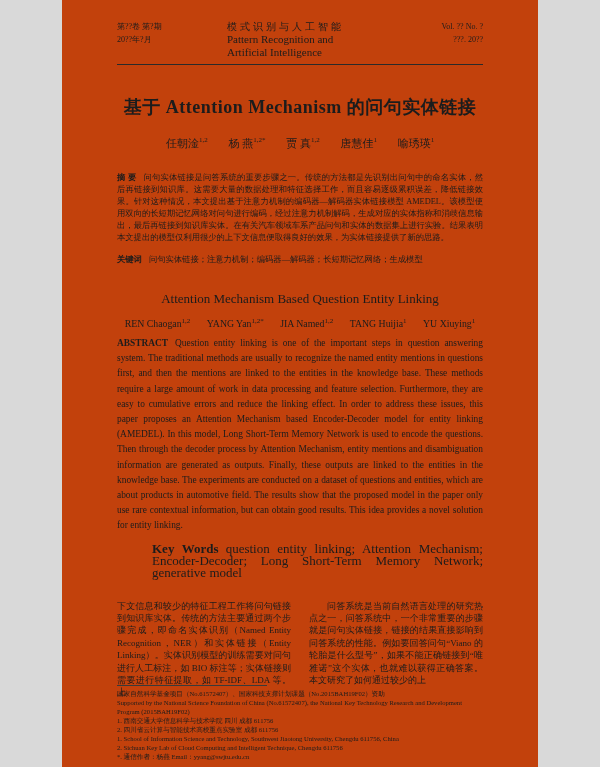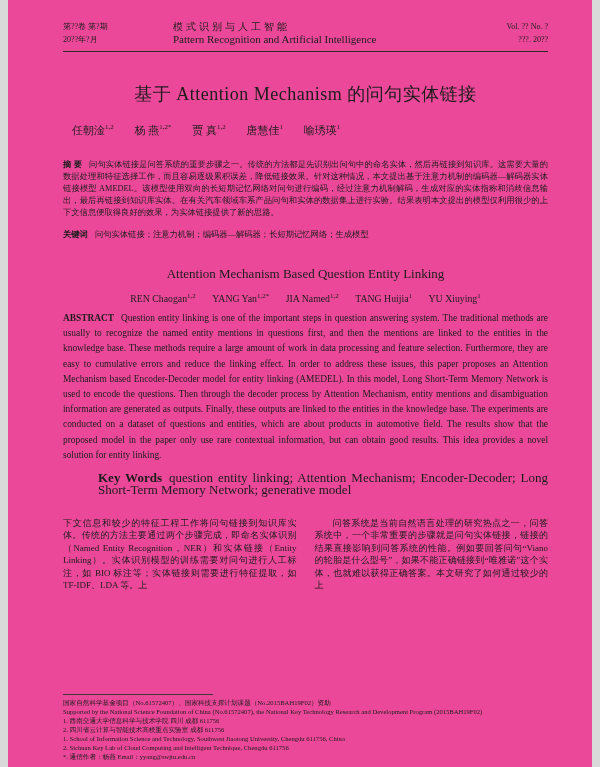--- a/index.html
+++ b/index.html
@@ -1,32 +1,32 @@
 <!DOCTYPE html>
 <html><head>
 <meta charset="utf-8">
 <style>
   * { margin:0; padding:0; box-sizing:border-box; }
   html,body { background:#d9d9d9; }
   body { font-family:"Liberation Serif","DejaVu Serif",serif; color:#1c1c1c; }
   .page {
-    width:584px; height:767px; margin:0 auto; background:#ec4899;
-    padding:20px 44px 6px 55px; overflow:hidden; position:relative;
+    width:476px; height:767px; margin:0 auto; background:#c2410c;
+    padding:20px 55px 6px 55px; overflow:hidden; position:relative;
   }
   
   .journal-header { display:flex; justify-content:space-between; align-items:flex-start; font-size:8px; line-height:13px; }
   .jh-side { width:110px; }
   .jh-right { text-align:right; }
   .jh-center { flex:1; }
   .jh-cn { font-size:10px; letter-spacing:3px; }
   .jh-en { font-size:11px; }
   .header-rule { border-top:1.3px solid #2a2a2a; margin-top:5px; }
   
-  .title-cn { text-align:center; font-size:18px; font-weight:400; margin-top:30px; letter-spacing:0.5px; }
-  .authors { text-align:left; margin-top:17px; font-size:11px; }
+  .title-cn { text-align:center; font-size:18px; font-weight:700; margin-top:30px; letter-spacing:0.5px; }
+  .authors { text-align:center; margin-top:17px; font-size:11px; }
   .authors .author { margin:0 9px; white-space:nowrap; }
   sup { font-size:7px; vertical-align:super; line-height:0; }
   
   .abstract-cn { margin-top:20px; font-size:8.3px; line-height:12px; text-align:justify; }
   .lead-label { font-weight:bold; margin-right:7px; font-family:"Liberation Sans","DejaVu Sans",sans-serif; }
   .keywords-cn { margin-top:9px; font-size:8.3px; line-height:12px; text-align:justify; }
   
   .title-en { text-align:center; font-size:13px; font-weight:normal; margin-top:25px; font-family:"Liberation Serif","DejaVu Serif",serif; }
   .authors-en { text-align:center; margin-top:11px; font-size:9.8px; }
   .authors-en .author { margin:0 7px; white-space:nowrap; }

